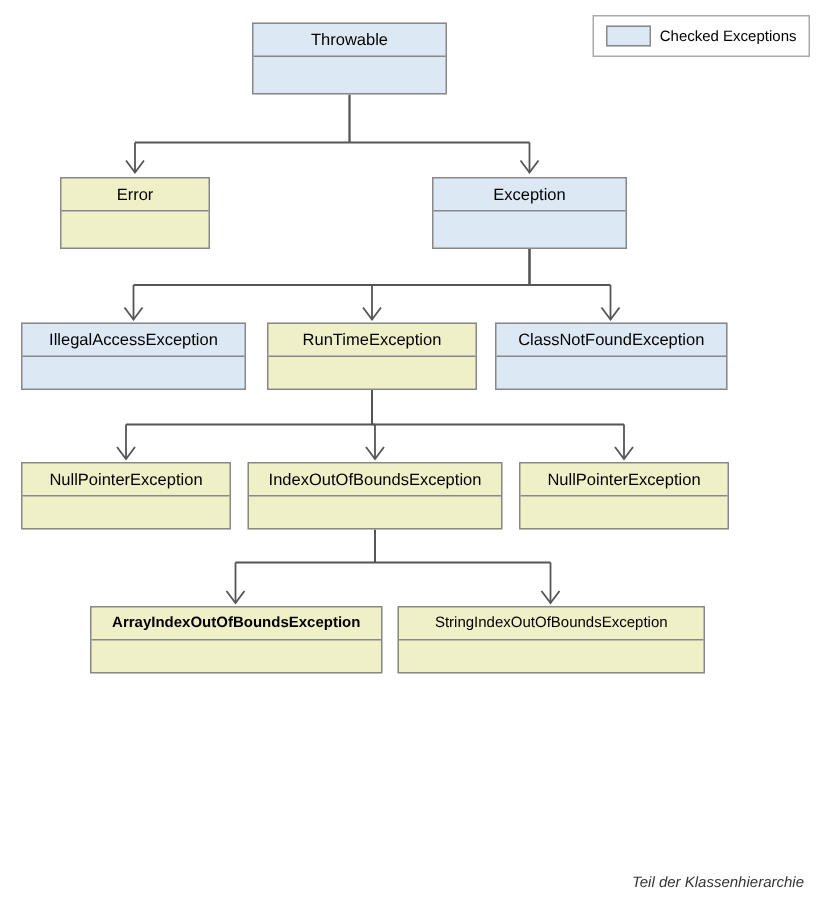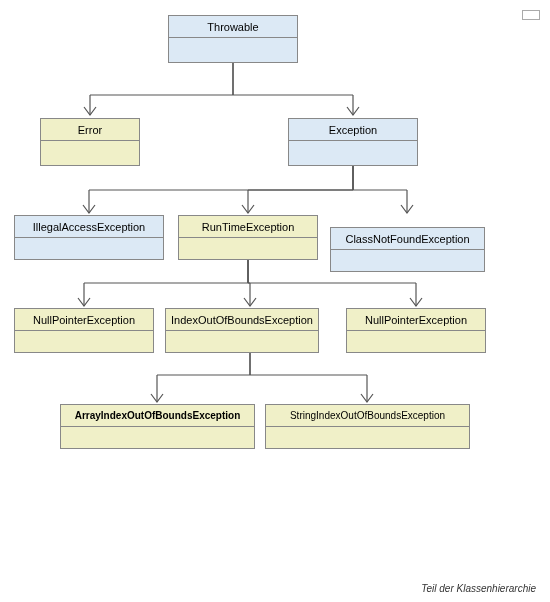--- a/index.html
+++ b/index.html
@@ -175,48 +175,52 @@
   <div class="uml-box" style="left:14px; top:215px; width:150px; height:45px;">
     <div class="uml-box-header">IllegalAccessException</div>
     <div class="uml-box-body"></div>
   </div>
 
   <div class="uml-box yellow" style="left:178px; top:215px; width:140px; height:45px;">
     <div class="uml-box-header">RunTimeException</div>
     <div class="uml-box-body"></div>
   </div>
 
-  <div class="uml-box" style="left:330px; top:227px; width:155px; height:45px;">
+  <div class="uml-box" style="left:330px; top:215px; width:155px; height:45px;">
     <div class="uml-box-header">ClassNotFoundException</div>
     <div class="uml-box-body"></div>
   </div>
 
   <div class="uml-box yellow" style="left:14px; top:308px; width:140px; height:45px;">
     <div class="uml-box-header">NullPointerException</div>
     <div class="uml-box-body"></div>
   </div>
 
-  <div class="uml-box yellow" style="left:165px; top:308px; width:154px; height:45px;">
+  <div class="uml-box yellow" style="left:165px; top:308px; width:170px; height:45px;">
     <div class="uml-box-header">IndexOutOfBoundsException</div>
     <div class="uml-box-body"></div>
   </div>
 
   <div class="uml-box yellow" style="left:346px; top:308px; width:140px; height:45px;">
     <div class="uml-box-header">NullPointerException</div>
     <div class="uml-box-body"></div>
   </div>
 
   <div class="uml-box yellow" style="left:60px; top:404px; width:195px; height:45px;font-weight:bold;">
     <div class="uml-box-header" style="font-size:10px;">ArrayIndexOutOfBoundsException</div>
     <div class="uml-box-body"></div>
   </div>
 
   <div class="uml-box yellow" style="left:265px; top:404px; width:205px; height:45px;">
     <div class="uml-box-header" style="font-size:10px;">StringIndexOutOfBoundsException</div>
     <div class="uml-box-body"></div>
   </div>
 
   <div class="legend">
+    <div class="legend-item">
+      <div class="legend-swatch blue"></div>
+      <span>Checked Exceptions</span>
+    </div>
   </div>
 
   <div class="caption">Teil der Klassenhierarchie</div>
 
 </div>
 
 </body></html>

